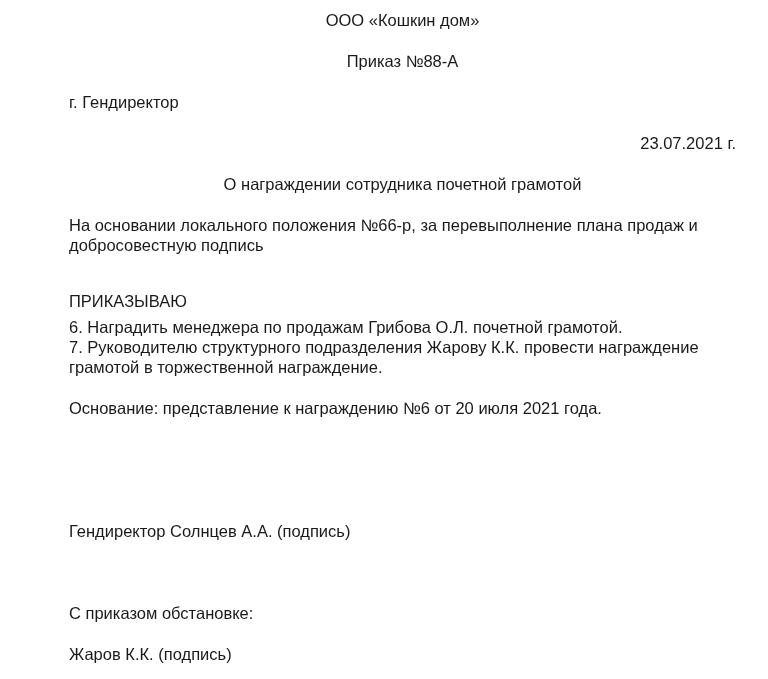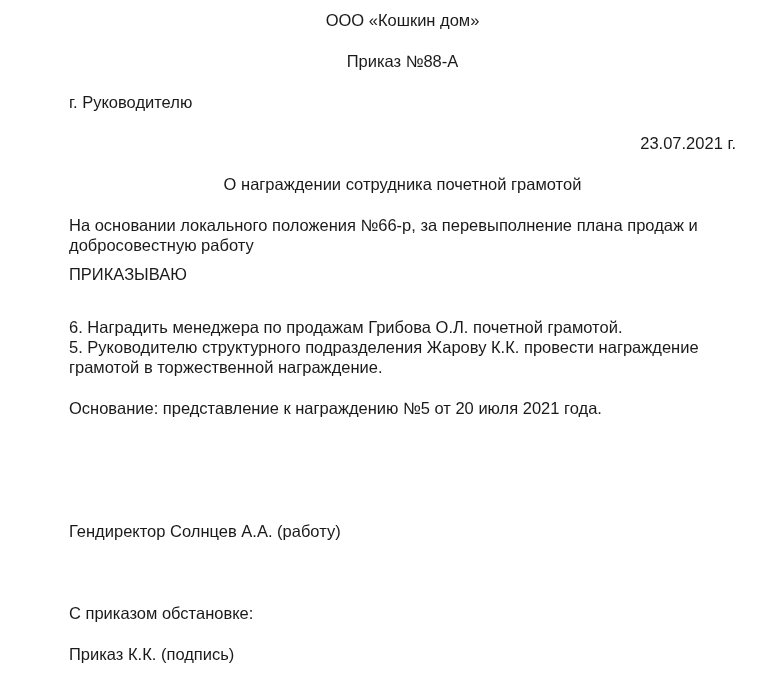--- a/index.html
+++ b/index.html
@@ -11,31 +11,31 @@
     .center { left: 0; width: 805px; text-align: center; }
     .left { left: 69px; }
     .right { right: 32px; text-align: center; }
   </style>
 </head>
 <body>
 
 <div>
   <div class="line center" style="top:10px">ООО «Кошкин дом»</div>
   <div class="line center" style="top:51px">Приказ №88-А</div>
-  <div class="line left" style="top:92px">г. Руководителю</div>
+  <div class="line left" style="top:92px">г. Гендиректор</div>
   <div class="line right" style="top:133px">23.07.2021 г.</div>
   <div class="line center" style="top:174px">О награждении сотрудника почетной грамотой</div>
 
   <div class="line left" style="top:215px">На основании локального положения №66-р, за перевыполнение плана продаж и</div>
-  <div class="line left" style="top:235px">добросовестную работу</div>
+  <div class="line left" style="top:235px">добросовестную подпись</div>
 
-  <div class="line left" style="top:264px">ПРИКАЗЫВАЮ</div>
+  <div class="line left" style="top:291px">ПРИКАЗЫВАЮ</div>
 
   <div class="line left" style="top:317px">6. Наградить менеджера по продажам Грибова О.Л. почетной грамотой.</div>
-  <div class="line left" style="top:337px">5. Руководителю структурного подразделения Жарову К.К. провести награждение</div>
+  <div class="line left" style="top:337px">7. Руководителю структурного подразделения Жарову К.К. провести награждение</div>
   <div class="line left" style="top:357px">грамотой в торжественной награждение.</div>
 
-  <div class="line left" style="top:398px">Основание: представление к награждению №5 от 20 июля 2021 года.</div>
+  <div class="line left" style="top:398px">Основание: представление к награждению №6 от 20 июля 2021 года.</div>
 
-  <div class="line left" style="top:521px">Гендиректор Солнцев А.А. (работу)</div>
+  <div class="line left" style="top:521px">Гендиректор Солнцев А.А. (подпись)</div>
   <div class="line left" style="top:603px">С приказом обстановке:</div>
-  <div class="line left" style="top:644px">Приказ К.К. (подпись)</div>
+  <div class="line left" style="top:644px">Жаров К.К. (подпись)</div>
 </div>
 
 </body></html>

